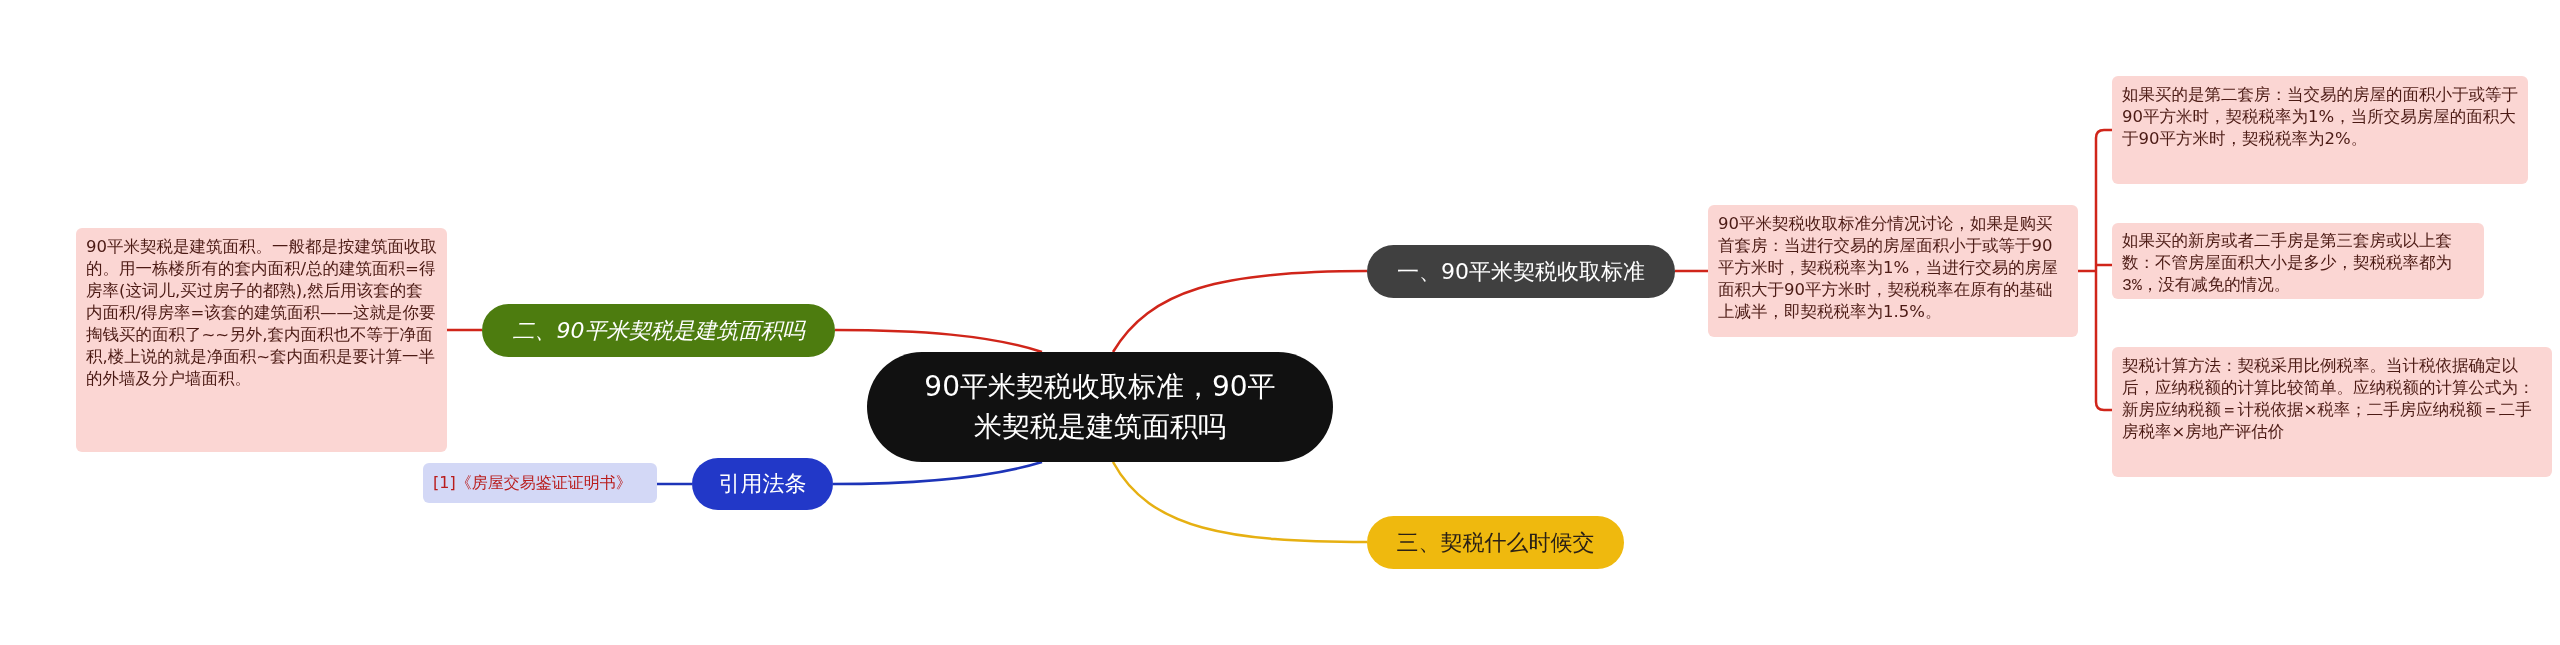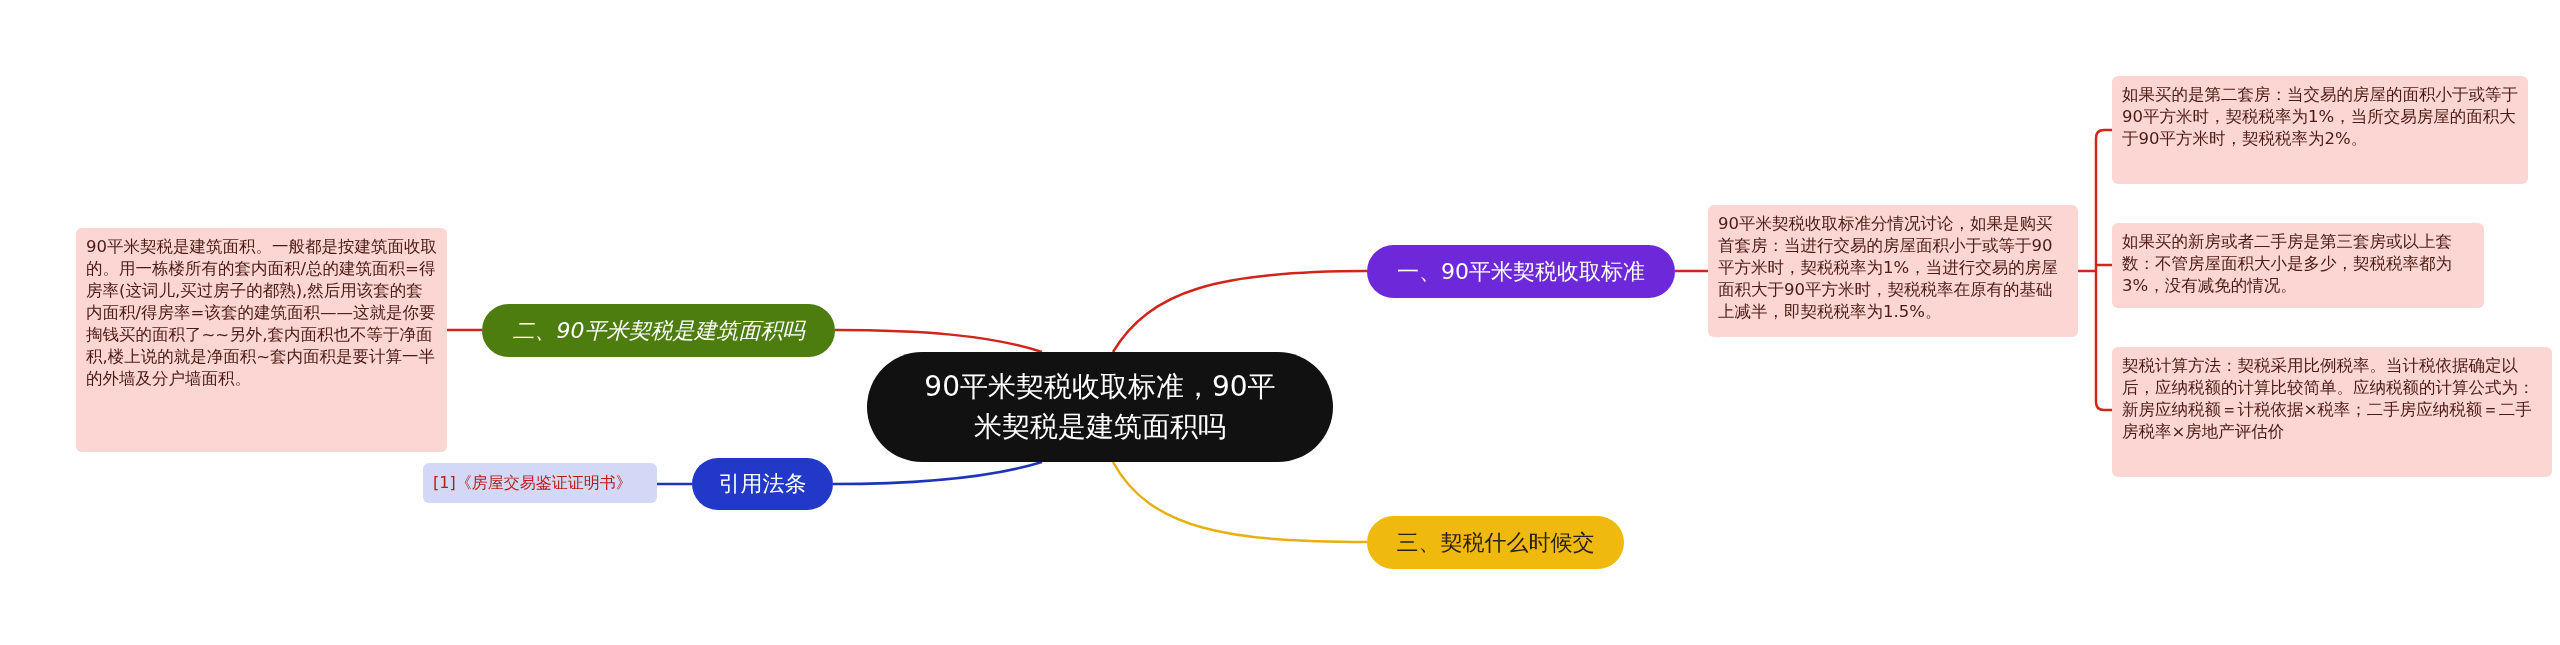--- a/index.html
+++ b/index.html
@@ -4,29 +4,29 @@
   <style>
     html, body { margin: 0; padding: 0; background: #ffffff; }
     body { width: 2560px; height: 645px; position: relative; overflow: hidden;
            font-family: "DejaVu Sans", "Liberation Sans", sans-serif; }
     #canvas { position: absolute; left: 0; top: 0; width: 2560px; height: 645px; }
     svg.links { position: absolute; left: 0; top: 0; width: 2560px; height: 645px; }
     .node { position: absolute; box-sizing: border-box; display: flex; align-items: center; justify-content: center; text-align: center; }
     .root { left: 867px; top: 352px; width: 466px; height: 110px; background: #111111; color: #ffffff;
             border-radius: 55px; font-size: 28px; line-height: 40px; padding: 0 46px; }
     .branch { height: 53px; border-radius: 27px; font-size: 22px; color: #ffffff; white-space: nowrap; }
-    .b1 { left: 1367px; top: 245px; width: 308px; background: #6d28d9; }
+    .b1 { left: 1367px; top: 245px; width: 308px; background: #404040; }
     .b2 { left: 482px; top: 304px; width: 353px; background: #4d7c0f; font-style: italic; }
     .b3 { left: 1367px; top: 516px; width: 257px; background: #efb90e; color: #2b2116; }
     .b4 { left: 692px; top: 458px; width: 141px; height: 52px; background: #2238c8; }
     .leaf { position: absolute; box-sizing: border-box; background: #fbd6d3; color: #4b1a14; border-radius: 6px;
             font-size: 16.5px; line-height: 22px; padding: 8px 10px; text-align: left; }
     .leaf-mid { left: 1708px; top: 205px; width: 370px; height: 132px; }
     .leaf-r1 { left: 2112px; top: 76px; width: 416px; height: 108px; }
-    .leaf-r2 { left: 2112px; top: 223px; width: 372px; height: 85px; }
+    .leaf-r2 { left: 2112px; top: 223px; width: 372px; height: 76px; font-family: Liberation Mono, monospace; }
     .leaf-r3 { left: 2112px; top: 347px; width: 440px; height: 130px; }
     .leaf-left { left: 76px; top: 228px; width: 371px; height: 224px; }
     .cite { position: absolute; left: 423px; top: 463px; width: 234px; height: 40px; box-sizing: border-box;
             background: #d3d8f6; color: #b91c1c; border-radius: 6px; font-size: 16px; line-height: 40px;
             padding: 0 10px; white-space: nowrap; }
   </style>
 </head>
 <body>
 
 <div id="canvas">

